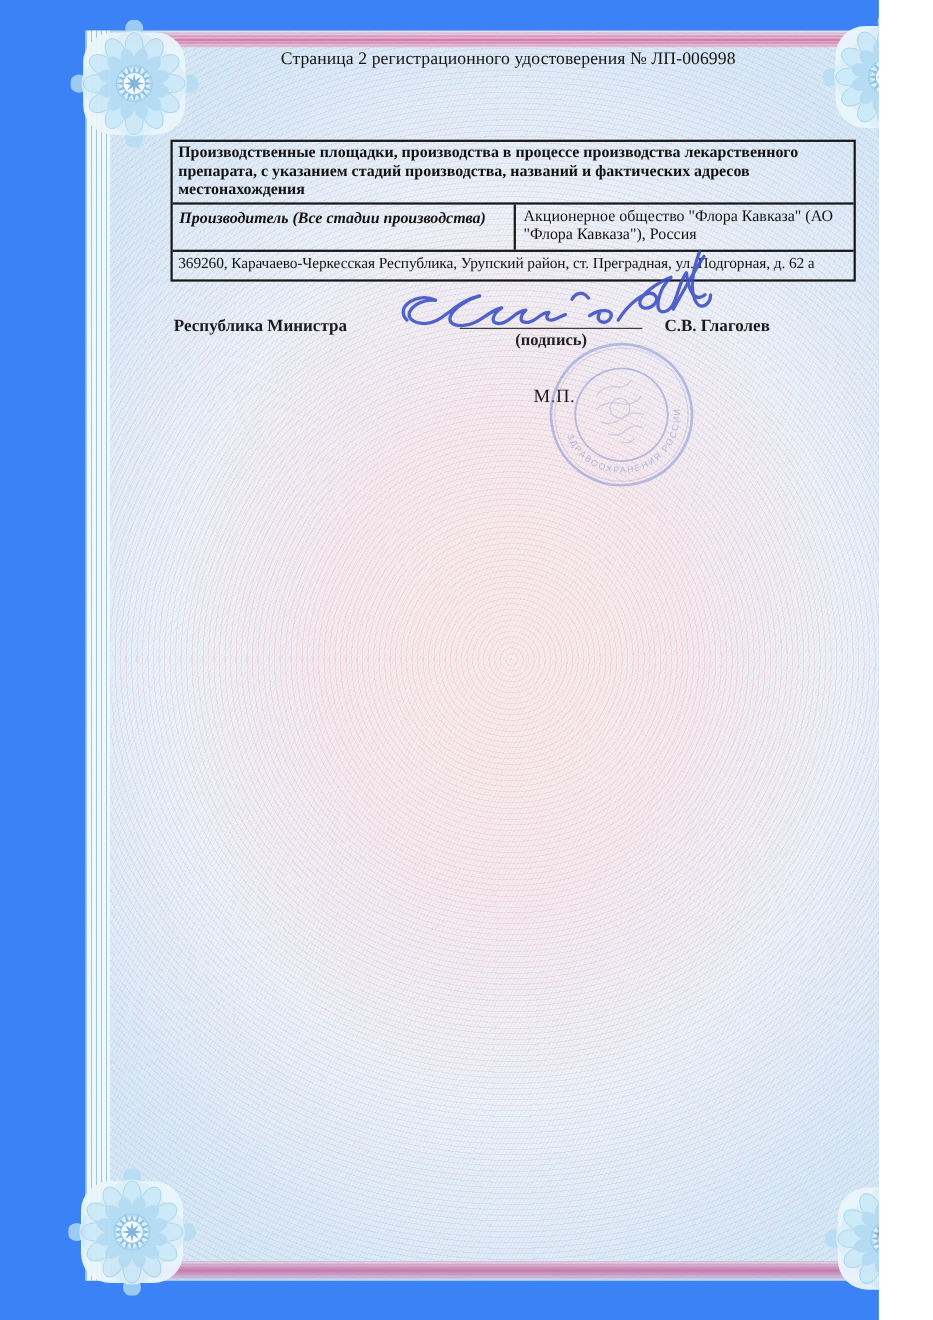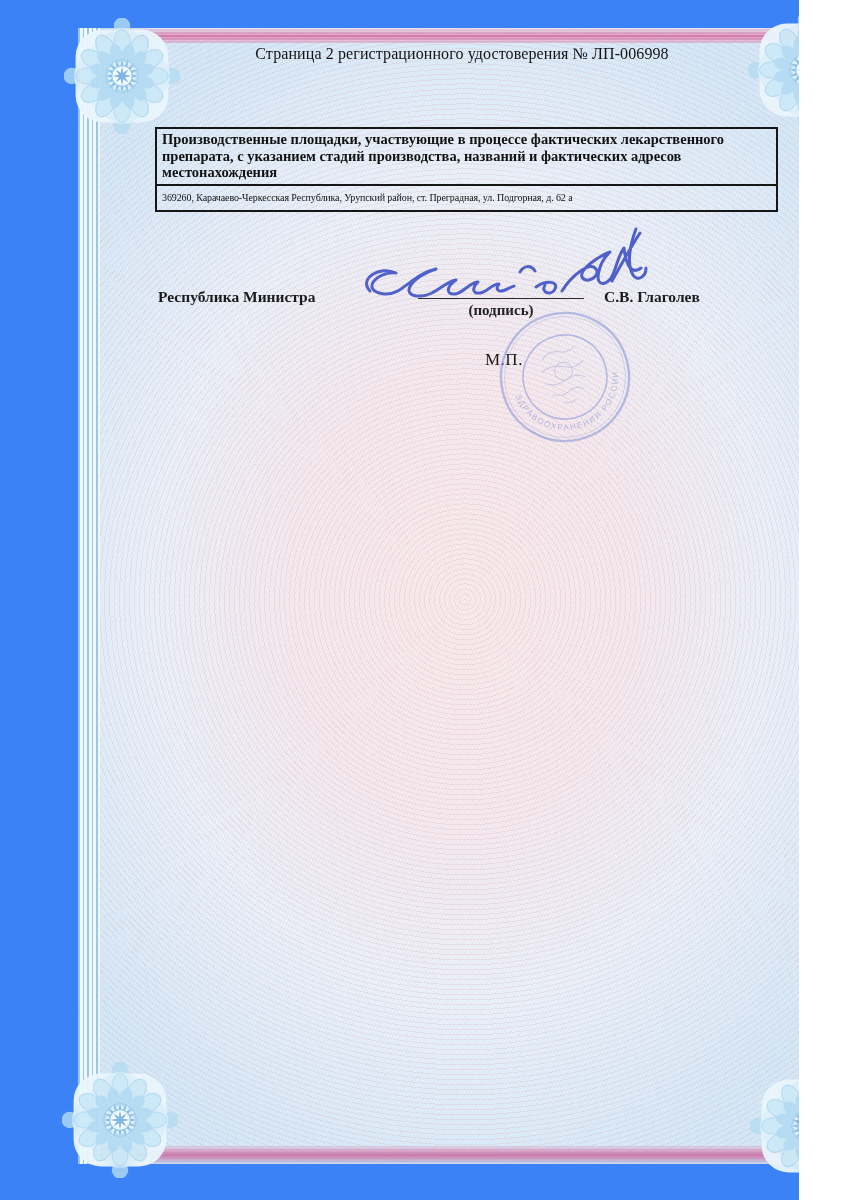--- a/index.html
+++ b/index.html
@@ -69,21 +69,21 @@
   }
   .t-header{
     padding:2px 6px 3px 5px;font-weight:bold;border-bottom:2px solid #161616;
   }
   .t-row2{display:flex;border-bottom:2px solid #161616;}
   .t-cell-label{
     box-sizing:border-box;width:312px;border-right:2px solid #161616;
     padding:5px 6px;font-weight:bold;font-style:italic;
   }
   .t-cell-value{flex:1;padding:3px 6px 5px 7px;}
-  .t-address{padding:4px 3px 4px 5px;white-space:nowrap;font-size:10px;letter-spacing:-0.1px;}
+  .t-address{padding:4px 3px 4px 5px;white-space:nowrap;font-size:14px;letter-spacing:-0.1px;}
   .sig-title{position:absolute;left:158px;top:288px;font-weight:bold;font-size:15.5px;}
   .sig-name{position:absolute;left:604px;top:288px;font-weight:bold;font-size:15.5px;}
   .sig-line{position:absolute;left:418px;top:298px;width:166px;border-top:1.5px solid #2a2a2a;}
   .sig-caption{position:absolute;left:418px;top:302px;width:166px;text-align:center;font-size:15px;color:#222;font-weight:bold;}
   .mp{position:absolute;left:485px;top:350px;font-size:17px;letter-spacing:0.5px;}
   
   .signature-ink{position:absolute;left:340px;top:225px;width:320px;height:90px;}
   .stamp{position:absolute;left:485px;top:297px;width:160px;height:160px;filter:blur(0.35px);}
 </style>
 </head>
@@ -170,21 +170,25 @@
       <use href="#rosette"></use>
     </svg>
   <svg class="rosette r-br" viewBox="0 0 120 120">
       <use href="#rosette"></use>
     </svg>
   <div class="punch-dot"></div>
 
   <div class="doc-header">Страница 2 регистрационного удостоверения № ЛП-006998</div>
 
   <div class="doc-table">
-    <div class="t-header">Производственные площадки, участвующие в процессе фактических лекарственного препарата, с указанием стадий производства, названий и фактических адресов местонахождения</div>
+    <div class="t-header">Производственные площадки, производства в процессе производства лекарственного препарата, с указанием стадий производства, названий и фактических адресов местонахождения</div>
+    <div class="t-row2">
+      <div class="t-cell-label">Производитель (Все стадии производства)</div>
+      <div class="t-cell-value">Акционерное общество "Флора Кавказа" (АО "Флора Кавказа"), Россия</div>
+    </div>
     <div class="t-address">369260, Карачаево-Черкесская Республика, Урупский район, ст. Преградная, ул. Подгорная, д. 62 а</div>
   </div>
 
   <div class="sig-title">Республика Министра</div>
   <div class="sig-line"></div>
   <div class="sig-caption">(подпись)</div>
   <div class="sig-name">С.В. Глаголев</div>
   <div class="mp">М.П.</div>
 
   <svg class="signature-ink" viewBox="0 0 320 90">

